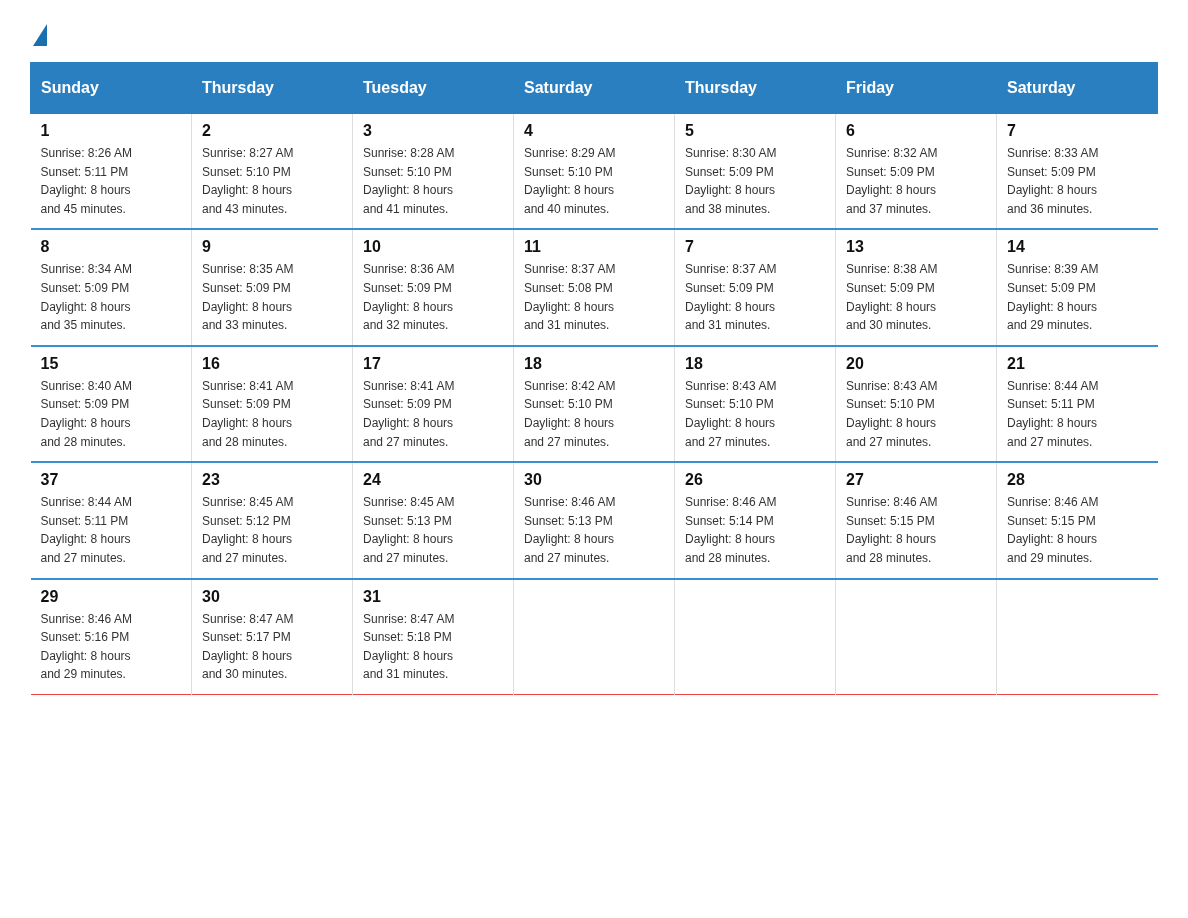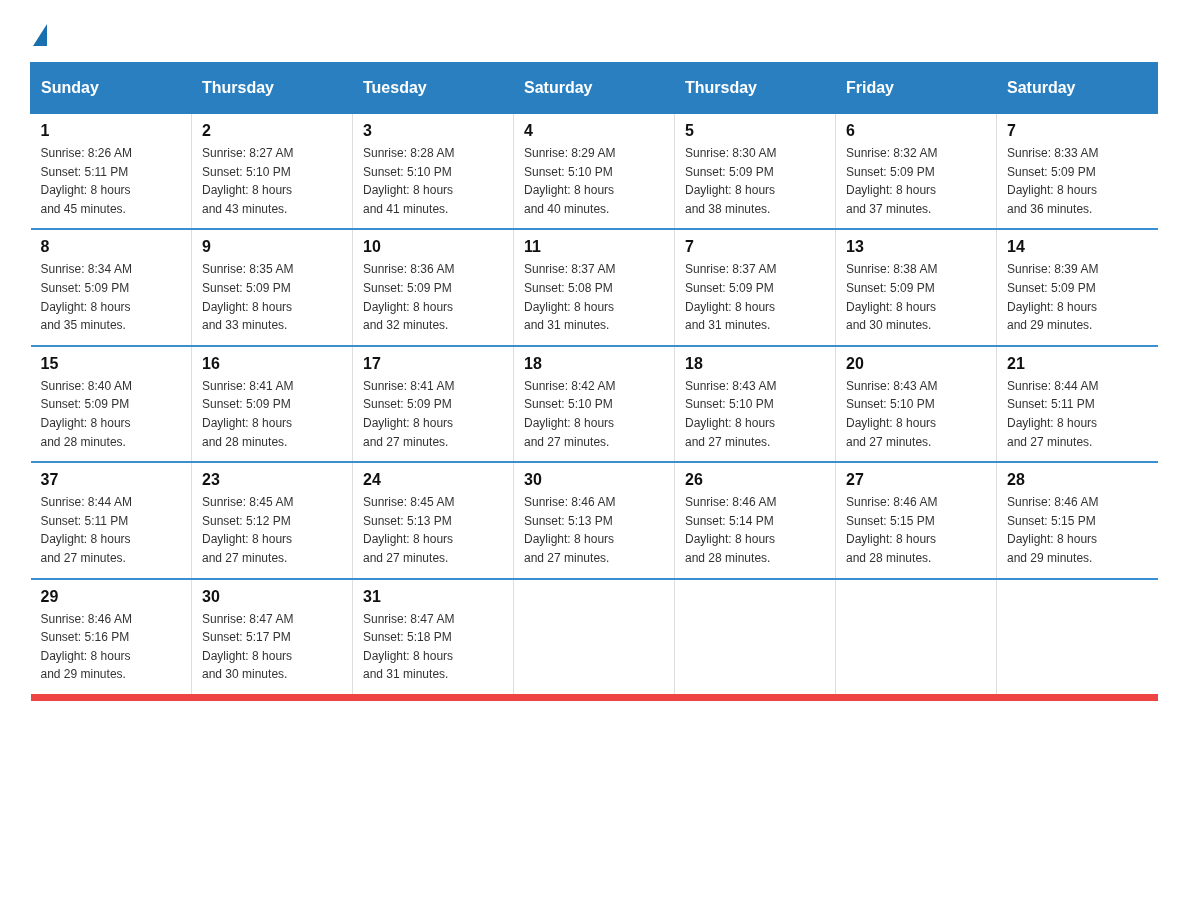--- a/index.html
+++ b/index.html
@@ -96,21 +96,21 @@
       color: #111;
       margin-bottom: 4px;
       display: block;
     }
     .day-info {
       font-size: 12px;
       color: #333;
       line-height: 1.55;
     }
     tbody tr:last-child {
-      border-bottom: 7px solid #ef4444;
+      border-bottom: 1px solid #ef4444;
     }
   </style>
 </head>
 <body>
 
 <div class="header">
   <div class="logo">
     <div class="logo-top">
       <span class="logo-general"></span>
       <div class="logo-triangle"></div>

